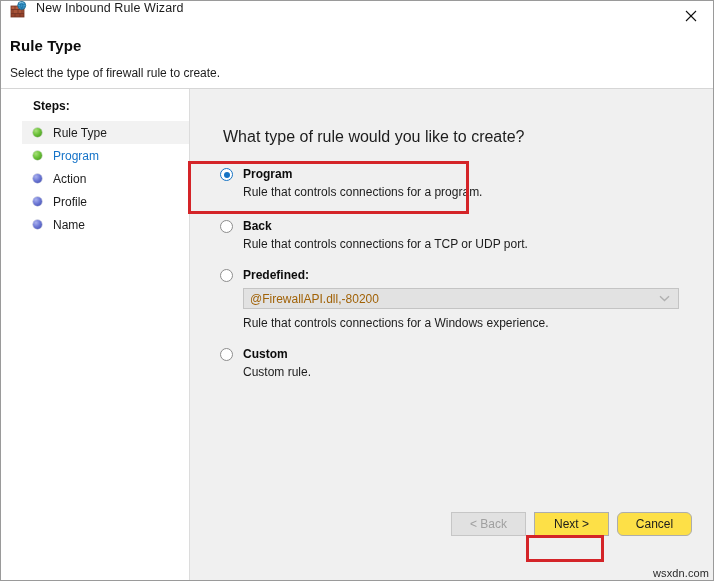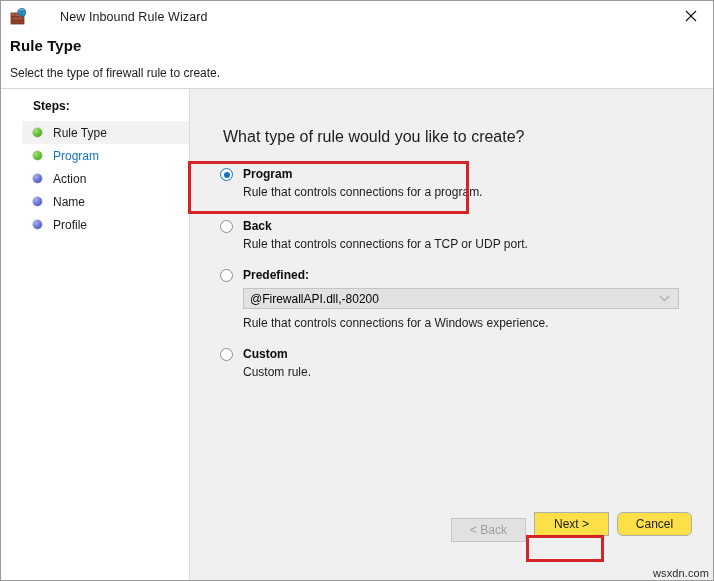--- a/index.html
+++ b/index.html
@@ -29,23 +29,22 @@
     display: flex;
     flex-direction: column;
   }
 
   
   #titlebar {
     height: 31px;
     flex: 0 0 31px;
     background: #ffffff;
     display: flex;
-    align-items: center;
-    position: relative;
-    gap: 24px;
+    align-items: flex-start;
+    position: relative;
   }
   #title-icon {
     margin-left: 9px;
     width: 17px;
     height: 17px;
     position: relative;
     flex: 0 0 17px;
   }
   #title-text {
     margin-left: 9px;
@@ -233,21 +232,21 @@
     background: #e2e2e2;
     border: 1px solid #c4c4c4;
     box-sizing: border-box;
     display: flex;
     align-items: center;
     position: relative;
     cursor: default;
   }
   .combo-text {
     font-size: 12px;
-    color: #000000;
+    color: #a16207;
     padding-left: 6px;
     white-space: nowrap;
   }
   .combo-arrow {
     position: absolute;
     right: 8px;
     top: 0;
     bottom: 0;
     display: flex;
     align-items: center;
@@ -295,21 +294,21 @@
     align-items: center;
     justify-content: center;
     cursor: pointer;
   }
   .btn.disabled {
     color: #a0a0a0;
     background: #e1e1e1;
     border-color: #c6c6c6;
     cursor: default;
   }
-  #btn-back   { left: 261px; top: 10px; }
+  #btn-back   { left: 261px; top: 4px; }
   #btn-next   { left: 344px; top: 4px; }
   #btn-cancel { left: 427px; top: 4px; border-radius: 6px; }
 
   
   #watermark {
     position: absolute;
     right: 4px;
     bottom: 1px;
     font-size: 11px;
     color: #2a2a2a;
@@ -379,26 +378,26 @@
           <span class="step-label link">Program</span>
         </div>
 
         <div class="step-item">
           <span class="step-bullet todo"></span>
           <span class="step-label">Action</span>
         </div>
 
         <div class="step-item">
           <span class="step-bullet todo"></span>
-          <span class="step-label">Name</span>
+          <span class="step-label">Profile</span>
         </div>
 
         <div class="step-item">
           <span class="step-bullet todo"></span>
-          <span class="step-label">Profile</span>
+          <span class="step-label">Name</span>
         </div>
 
       </div>
     </div>
 
     <div id="content">
 
       <div id="question">What type of rule would you like to create?</div>
 
       <div class="opt-group">

